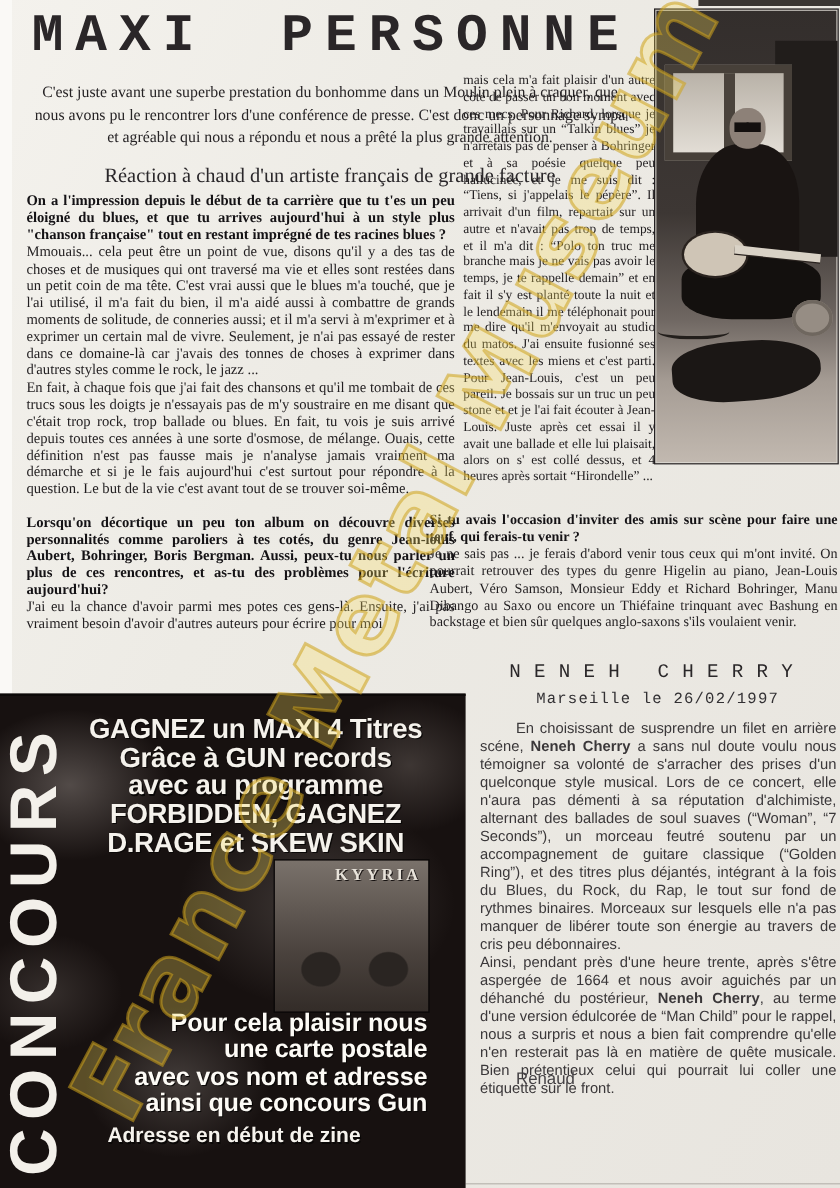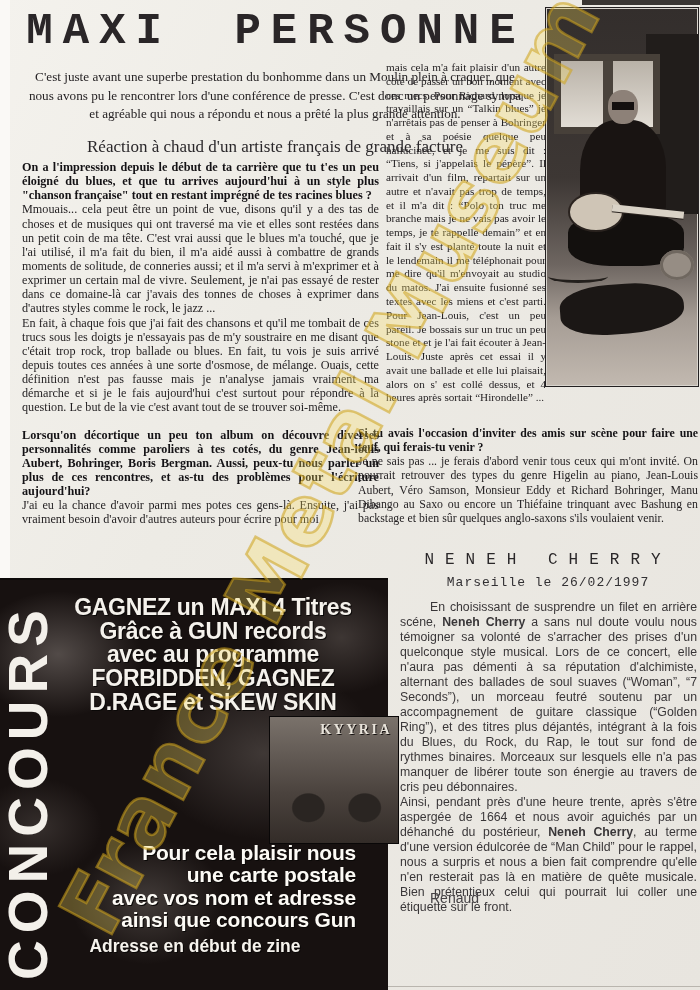--- a/index.html
+++ b/index.html
@@ -111,21 +111,21 @@
                radial-gradient(56px 44px at 72% 64%,rgba(200,190,180,.5),transparent 70%),
                linear-gradient(165deg,#564f4a 0%,#19120f 55%,#2d2623 100%);}
   .cover-drage .cover-label{
     position:absolute;left:0;top:6px;width:100%;text-align:center;
     font-family:"Liberation Sans",sans-serif;font-weight:bold;font-size:21px;
     letter-spacing:2px;color:#eee9e1;text-shadow:1px 1px 0 #000;
   }
   .cover-kyyria{left:228px;top:136px;width:128px;height:126px;
     background:radial-gradient(34px 30px at 30% 72%,#2a2522 0 46%,transparent 50%),
                radial-gradient(34px 30px at 74% 72%,#2a2522 0 46%,transparent 50%),
-               linear-gradient(#7a726b 0%,#4b433e 60%,#332c28 100%);margin-left:41px;}
+               linear-gradient(#7a726b 0%,#4b433e 60%,#332c28 100%);}
   .cover-kyyria .cover-label{
     position:absolute;right:6px;top:5px;
     font-family:"Liberation Serif",serif;font-weight:bold;font-size:14px;
     letter-spacing:2.5px;color:#e8e3da;text-shadow:1px 1px 0 #161211;
   }
   .concours-instructions{
     position:absolute;left:56px;top:262px;width:300px;text-align:right;
     font-family:"Liberation Sans",sans-serif;font-weight:bold;font-size:21px;
     line-height:1.06;color:#fdfbf6;text-shadow:1px 1px 0 #0a0807;letter-spacing:-0.2px;
   }

